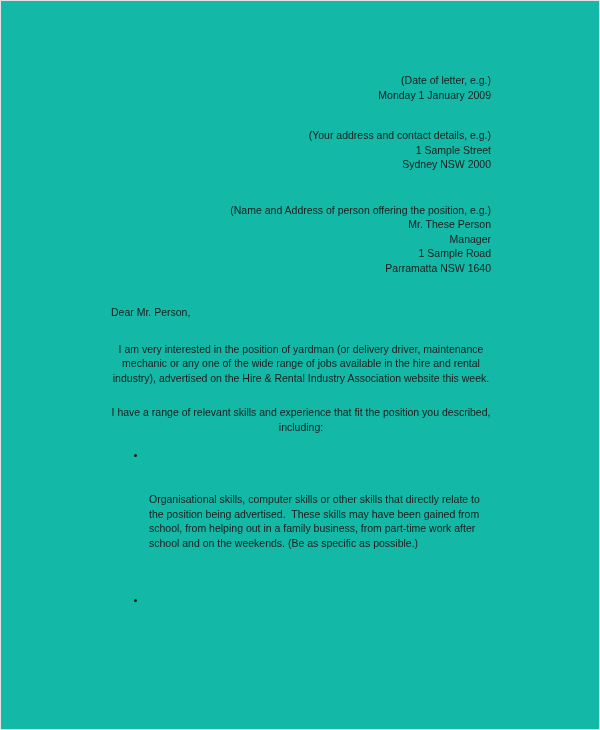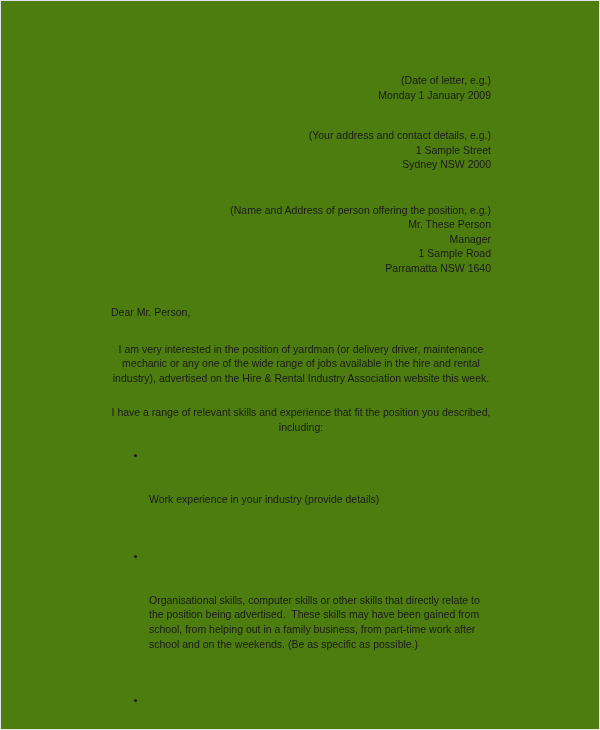--- a/index.html
+++ b/index.html
@@ -4,21 +4,21 @@
 <style>
   html, body {
     margin: 0;
     padding: 0;
     background: #ffffff;
   }
   .page {
     position: relative;
     width: 600px;
     height: 730px;
-    background: #4d7c0f;
+    background: #14b8a6;
     border: 1px solid #e3e3e3;
     box-sizing: border-box;
     overflow: hidden;
     font-family: "Liberation Sans", sans-serif;
     color: #1b1b1b;
   }
   .sheet {
     position: absolute;
     left: 110px;
     top: 0;
@@ -115,24 +115,20 @@
 
     <div class="salutation">Dear Mr. Person,</div>
 
     <div class="para" id="para-intro">I am very interested in the position of yardman (or delivery driver, maintenance mechanic or any one of the wide range of jobs available in the hire and rental industry), advertised on the Hire &amp; Rental Industry Association website this week.</div>
 
     <div class="para" id="para-skills">I have a range of relevant skills and experience that fit the position you described, including:</div>
 
     <ul class="bullets">
       <li>
         <span class="bullet-dot"></span>
-        <span class="txt">Work experience in your industry (provide details)</span>
-      </li>
-      <li>
-        <span class="bullet-dot"></span>
         <span class="txt">Organisational skills, computer skills or other skills that directly relate to the position being advertised.  These skills may have been gained from school, from helping out in a family business, from part-time work after school and on the weekends. (Be as specific as possible.)</span>
       </li>
       <li>
         <span class="bullet-dot"></span>
         
       </li>
 
     </ul>
 
   </div>

